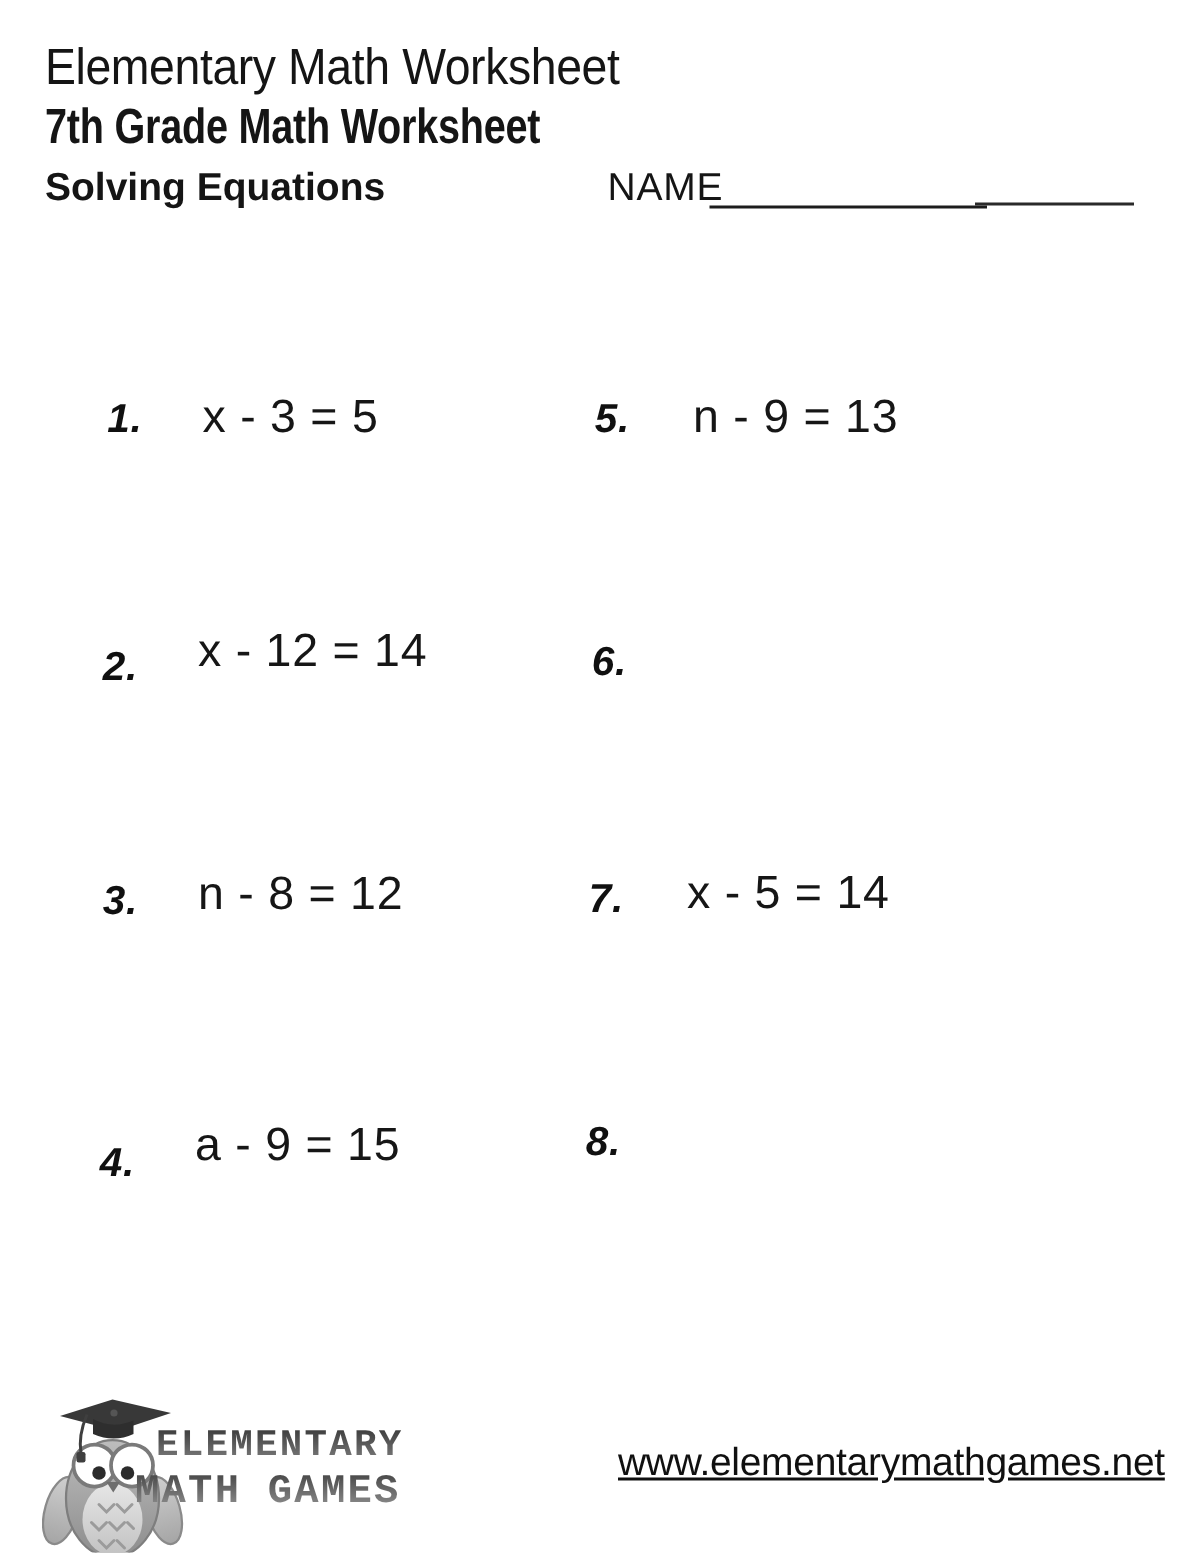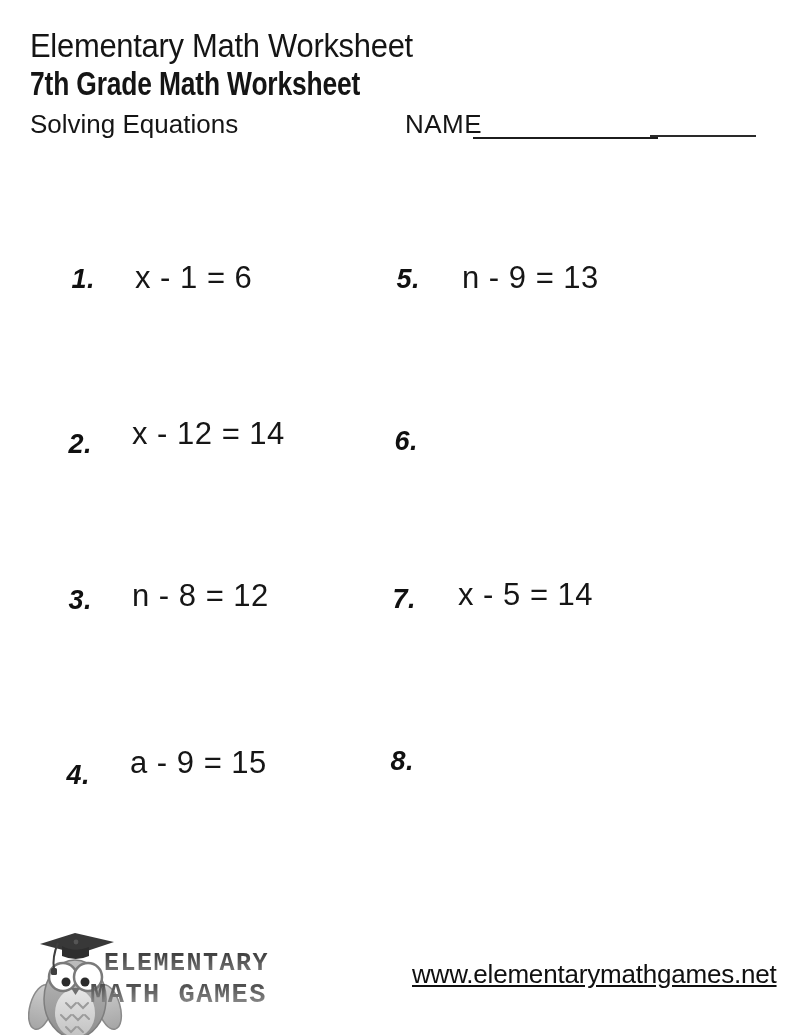--- a/index.html
+++ b/index.html
@@ -15,21 +15,21 @@
     font-size:34px; font-weight:400; line-height:1; white-space:nowrap;
     transform:scaleX(0.91); transform-origin:left top; letter-spacing:-0.3px;
   }
   .title2 {
     position:absolute; left:30px; top:67px;
     font-size:33px; font-weight:700; line-height:1; white-space:nowrap;
     transform:scaleX(0.80); transform-origin:left top; letter-spacing:-0.2px;
   }
   .subtitle {
     position:absolute; left:30px; top:111px;
-    font-size:26px; font-weight:400; line-height:1; white-space:nowrap;
+    font-size:26px; font-weight:700; line-height:1; white-space:nowrap;
   }
   .name-label {
     position:absolute; left:405px; top:111px;
     font-size:26px; font-weight:400; line-height:1; letter-spacing:0.5px;
   }
   .name-line-seg1 {
     position:absolute; left:473px; top:137px; width:185px; height:2px;
     background:#1c1c1c;
   }
   .name-line-seg2 {
@@ -97,21 +97,21 @@
 
 <div class="title1">Elementary Math Worksheet</div>
 <div class="title2">7th Grade Math Worksheet</div>
 <div class="subtitle">Solving Equations</div>
 <div class="name-label">NAME</div>
 <div class="name-line-seg1"></div>
 <div class="name-line-seg2"></div>
 
 <div class="problem" id="p1">
   <span class="pnum">1.</span>
-  <span class="peq">x - 1 = 6</span>
+  <span class="peq">x - 3 = 5</span>
 </div>
 <div class="problem" id="p2">
   <span class="pnum">2.</span>
   <span class="peq">x - 12 = 14</span>
 </div>
 <div class="problem" id="p3">
   <span class="pnum">3.</span>
   <span class="peq">n - 8 = 12</span>
 </div>
 <div class="problem" id="p4">

